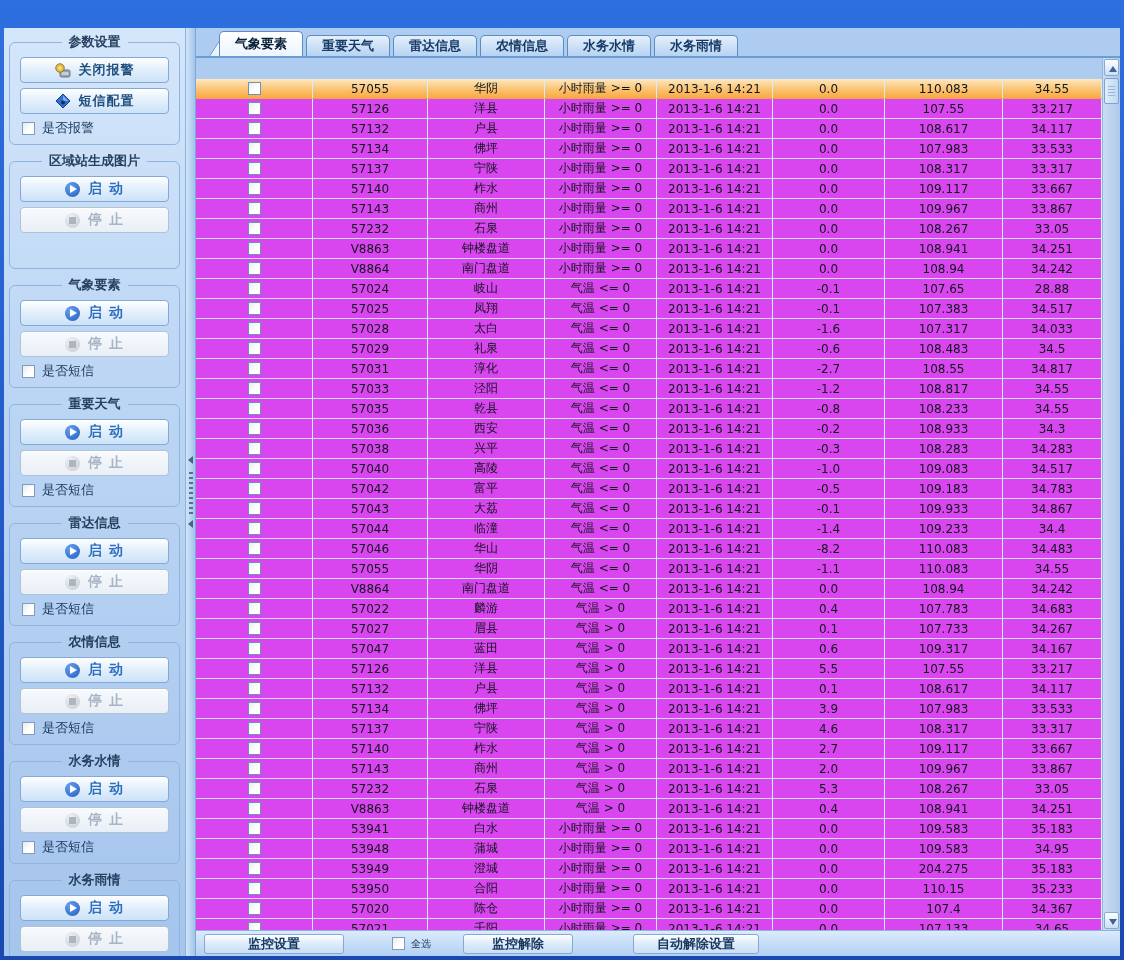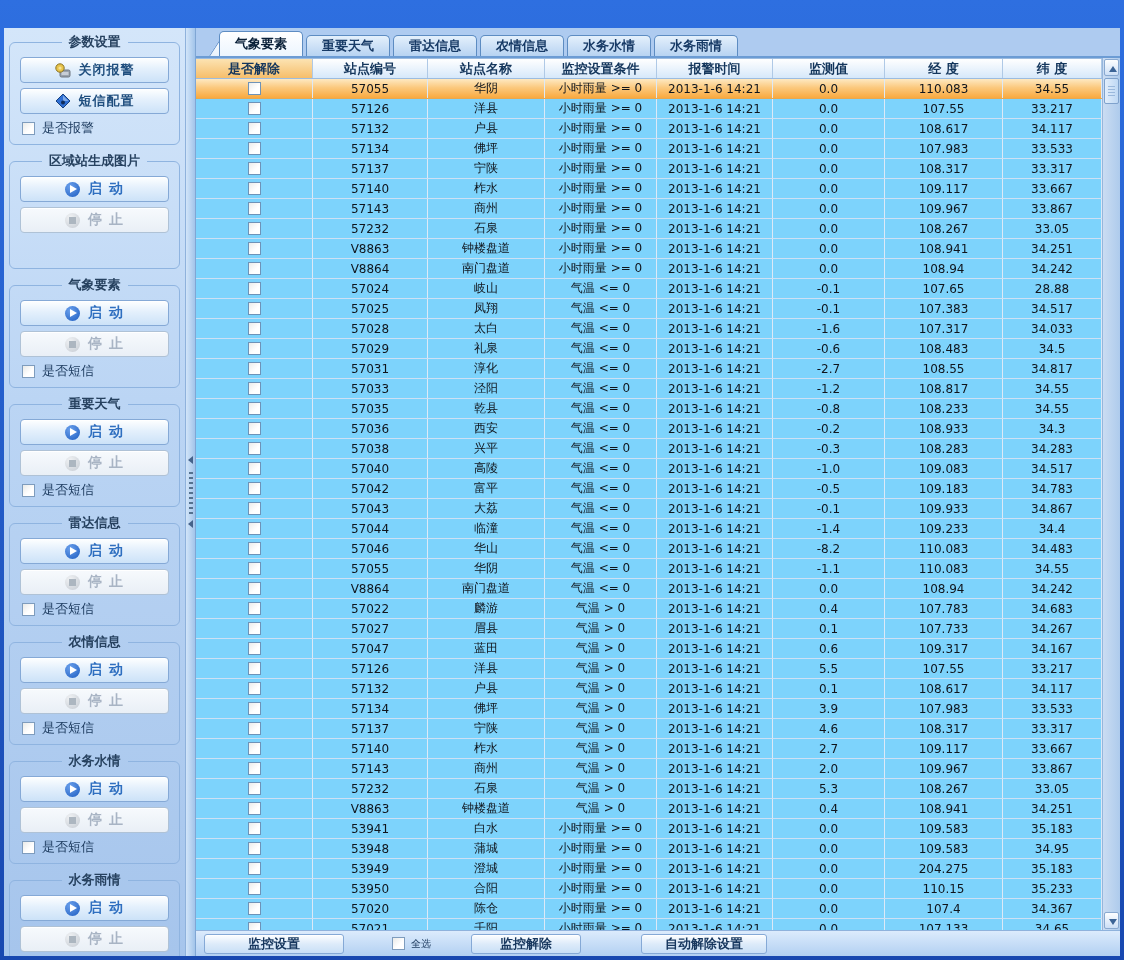--- a/index.html
+++ b/index.html
@@ -70,21 +70,21 @@
     font-size:13px;font-weight:bold;color:#173A66;cursor:pointer;}
   .tab.active{height:25px;line-height:24px;background:linear-gradient(180deg,#FFFFFF,#ECF5FE);color:#0A2038;z-index:2;}
   .tab-underline{position:absolute;top:28px;left:0;right:0;height:2px;background:#6C9CD4;}
   .grid-header{position:absolute;top:30px;left:0;width:906px;height:21px;display:flex;
     background:linear-gradient(180deg,#FFFFFF,#D6E8FA);
     border-top:1px solid #9CBCE0;border-bottom:1px solid #9CBCE0;}
   .hdr-cell{border-right:1px solid #AFC9E6;display:flex;align-items:center;justify-content:center;
     font-size:13px;font-weight:bold;color:#14365C;height:100%;cursor:pointer;}
   .hdr-cell.sel{background:linear-gradient(180deg,#FCE3B2,#F6BE6B);}
   .tbody{position:absolute;top:51px;left:0;width:906px;bottom:26px;overflow:hidden;background:#fff;}
-  .t-row{display:flex;height:20px;border-bottom:1px solid #CCE0F4;background:#7dd3fc;cursor:default;}
+  .t-row{display:flex;height:20px;border-bottom:1px solid #CCE0F4;background:#d946ef;cursor:default;}
   .t-row.hl{background:linear-gradient(180deg,#FEE9C2,#FBC97E 45%,#F9A93F);border-bottom:1px solid #E8A850;}
   .t-cell{border-right:1px solid #DCE9F7;display:flex;align-items:center;justify-content:center;
     font-size:12px;color:#10151C;height:100%;overflow:hidden;white-space:nowrap;}
   .row-chk{width:13px;height:13px;border:1px solid #6E93B8;cursor:pointer;
     background:linear-gradient(135deg,#EBECEA,#FFFFFF 60%);}
   
   .scrollbar{position:absolute;top:30px;right:0;width:18px;bottom:26px;
     background:linear-gradient(90deg,#CADCF2,#AECBEC);border-left:1px solid #96B6DC;}
   .sb-btn{position:absolute;left:1px;right:1px;height:17px;border:1px solid #89A9D0;border-radius:2px;cursor:pointer;
     background:linear-gradient(180deg,#FDFEFF,#CCDFF6);}
@@ -99,21 +99,21 @@
     background:repeating-linear-gradient(180deg,#9AB8DC 0 1px,transparent 1px 3px);}
   
   .footer{position:absolute;left:0;right:0;bottom:0;height:26px;
     background:linear-gradient(180deg,#DCEBFC,#B2D0F2);border-top:1px solid #8FB2DC;
     display:flex;align-items:center;}
   .f-btn{height:20px;line-height:18px;padding:0 10px;text-align:center;border:1px solid #85A9D6;border-radius:3px;cursor:pointer;
     background:linear-gradient(180deg,#FDFEFF,#DDEBFA 50%,#C8DFF6);
     font-size:13px;font-weight:bold;color:#17375E;box-shadow:inset 0 1px 0 #fff;}
   .f-btn.b1{margin-left:8px;width:140px;}
   .f-chk{display:flex;align-items:center;gap:6px;margin-left:48px;font-size:10px;color:#1E3C60;}
-  .f-btn.b2{margin-left:40px;width:110px;}
+  .f-btn.b2{margin-left:32px;width:110px;}
   .f-btn.b3{margin-left:60px;width:126px;}
   .ico16{width:16px;height:16px;flex:0 0 auto;}
 </style>
 </head>
 <body>
 
 <div class="window">
 
 
   <div class="body">
@@ -255,30 +255,20 @@
         <span class="tab-slant"></span>
       <div class="tab active">气象要素</div>
           <div class="tab">重要天气</div>
           <div class="tab">雷达信息</div>
           <div class="tab">农情信息</div>
           <div class="tab">水务水情</div>
           <div class="tab">水务雨情</div>
         </div>
       <div class="tab-underline"></div>
 
-      <div class="grid-header">
-          <div class="hdr-cell sel" style="width: 117px;">是否解除</div>
-          <div class="hdr-cell" style="width: 115px;">站点编号</div>
-          <div class="hdr-cell" style="width: 117px;">站点名称</div>
-          <div class="hdr-cell" style="width: 112px;">监控设置条件</div>
-          <div class="hdr-cell" style="width: 116px;">报警时间</div>
-          <div class="hdr-cell" style="width: 112px;">监测值</div>
-          <div class="hdr-cell" style="width: 118px;">经 度</div>
-          <div class="hdr-cell" style="width: 99px;">纬 度</div>
-        </div>
       <div class="tbody">
           <div class="t-row hl">
             <div class="t-cell" style="width: 117px;">
               <span class="row-chk"></span>
             </div>
             <div class="t-cell" style="width: 115px;">57055</div>
             <div class="t-cell" style="width: 117px;">华阴</div>
             <div class="t-cell" style="width: 112px;">小时雨量 &gt;= 0</div>
             <div class="t-cell" style="width: 116px;">2013-1-6 14:21</div>
             <div class="t-cell" style="width: 112px;">0.0</div>

